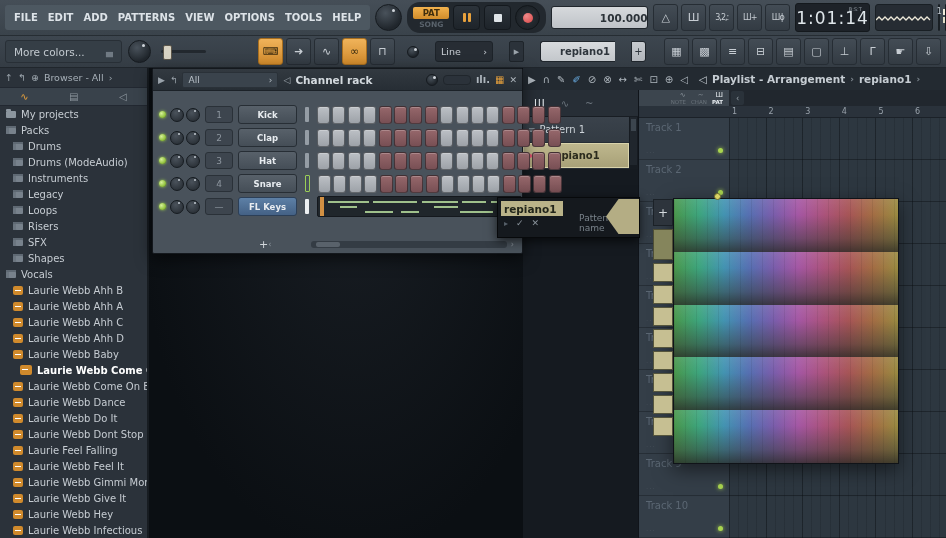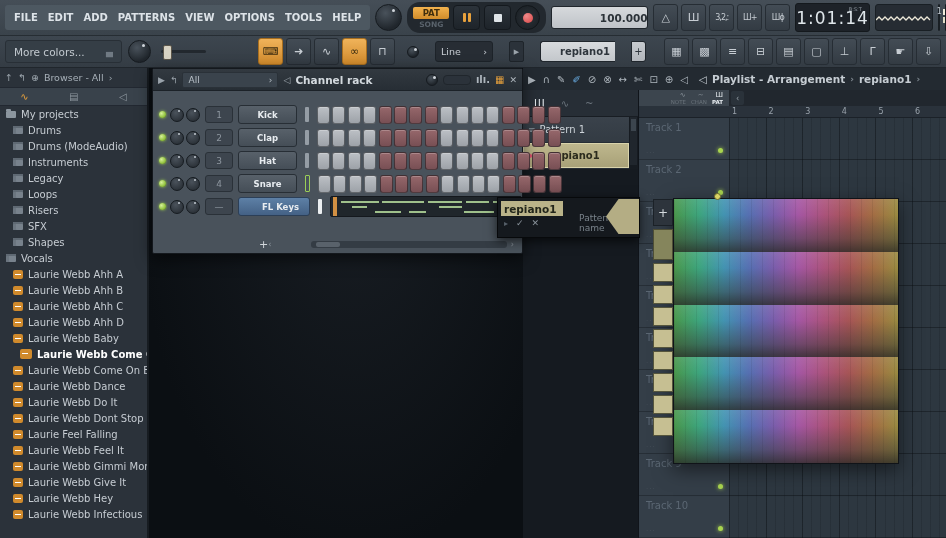--- a/index.html
+++ b/index.html
@@ -129,21 +129,21 @@
   .knob-s{width:12px;height:12px;border-radius:50%;flex:none;
     background:radial-gradient(circle at 40% 32%,#4a525b,#22282e);border:1px solid #161b20;
     position:relative;margin-right:2px;}
   .knob-s::after{content:"";position:absolute;left:58%;top:14%;width:2px;height:2px;border-radius:50%;
     background:#c3cad0;}
   .num-box{width:26px;height:15px;background:#3d454e;border:1px solid #2a3138;border-radius:3px;
     color:#8d969f;font-size:9px;display:flex;align-items:center;justify-content:center;margin:0 5px 0 3px;flex:none;}
   .ch-btn{width:57px;height:17px;background:linear-gradient(#58616a,#454e57);border:1px solid #272e35;
     border-radius:3px;color:#e8ecf0;font-size:8.5px;font-weight:bold;display:flex;align-items:center;
     justify-content:center;margin-right:8px;flex:none;}
-  .ch-btn.selected{background:linear-gradient(#5d80a6,#446185);border-color:#2c3f57;padding-left:13px;}
+  .ch-btn.selected{background:linear-gradient(#5d80a6,#446185);border-color:#2c3f57;}
   .mute{width:4px;height:15px;border-radius:1px;margin-right:8px;flex:none;background:#959da5;}
   .mute.green-outline{background:transparent;border:1px solid #9acd57;width:3px;}
   .mute.white{background:#eceff1;}
   .steps{display:flex;gap:2.4px;}
   .step{width:11px;height:16px;border-radius:3px;border:1px solid rgba(10,14,18,0.5);
     box-shadow:inset 0 1px 0 rgba(255,255,255,0.22);}
   .step.light{background:linear-gradient(#bcc0c5,#9da2a8);}
   .step.red{background:linear-gradient(#96676b,#784f54);}
   .preview{width:211px;height:19px;background:#20262b;border:1px solid #14181d;border-radius:2px;
     position:relative;overflow:hidden;}
@@ -353,20 +353,24 @@
     <div id="browser-tabs">
         <span class="active">∿</span>
         <span>▤</span>
         <span>◁</span>
       </div>
     <div id="browser-list">
         <div class="b-row lvl0">
           <span class="b-ico bi-folder"></span>
           <span>My projects</span>
         </div>
+        <div class="b-row lvl0">
+          <span class="b-ico bi-pack"></span>
+          <span>Packs</span>
+        </div>
         <div class="b-row lvl1">
           <span class="b-ico bi-pack"></span>
           <span>Drums</span>
         </div>
         <div class="b-row lvl1">
           <span class="b-ico bi-pack"></span>
           <span>Drums (ModeAudio)</span>
         </div>
         <div class="b-row lvl1">
           <span class="b-ico bi-pack"></span>
@@ -391,25 +395,25 @@
         <div class="b-row lvl1">
           <span class="b-ico bi-pack"></span>
           <span>Shapes</span>
         </div>
         <div class="b-row lvl0">
           <span class="b-ico bi-pack"></span>
           <span>Vocals</span>
         </div>
         <div class="b-row lvl1">
           <span class="b-ico bi-audio"></span>
+          <span>Laurie Webb Ahh B</span>
+        </div>
+        <div class="b-row lvl1">
+          <span class="b-ico bi-audio"></span>
           <span>Laurie Webb Ahh A</span>
-        </div>
-        <div class="b-row lvl1">
-          <span class="b-ico bi-audio"></span>
-          <span>Laurie Webb Ahh B</span>
         </div>
         <div class="b-row lvl1">
           <span class="b-ico bi-audio"></span>
           <span>Laurie Webb Ahh C</span>
         </div>
         <div class="b-row lvl1">
           <span class="b-ico bi-audio"></span>
           <span>Laurie Webb Ahh D</span>
         </div>
         <div class="b-row lvl1">

